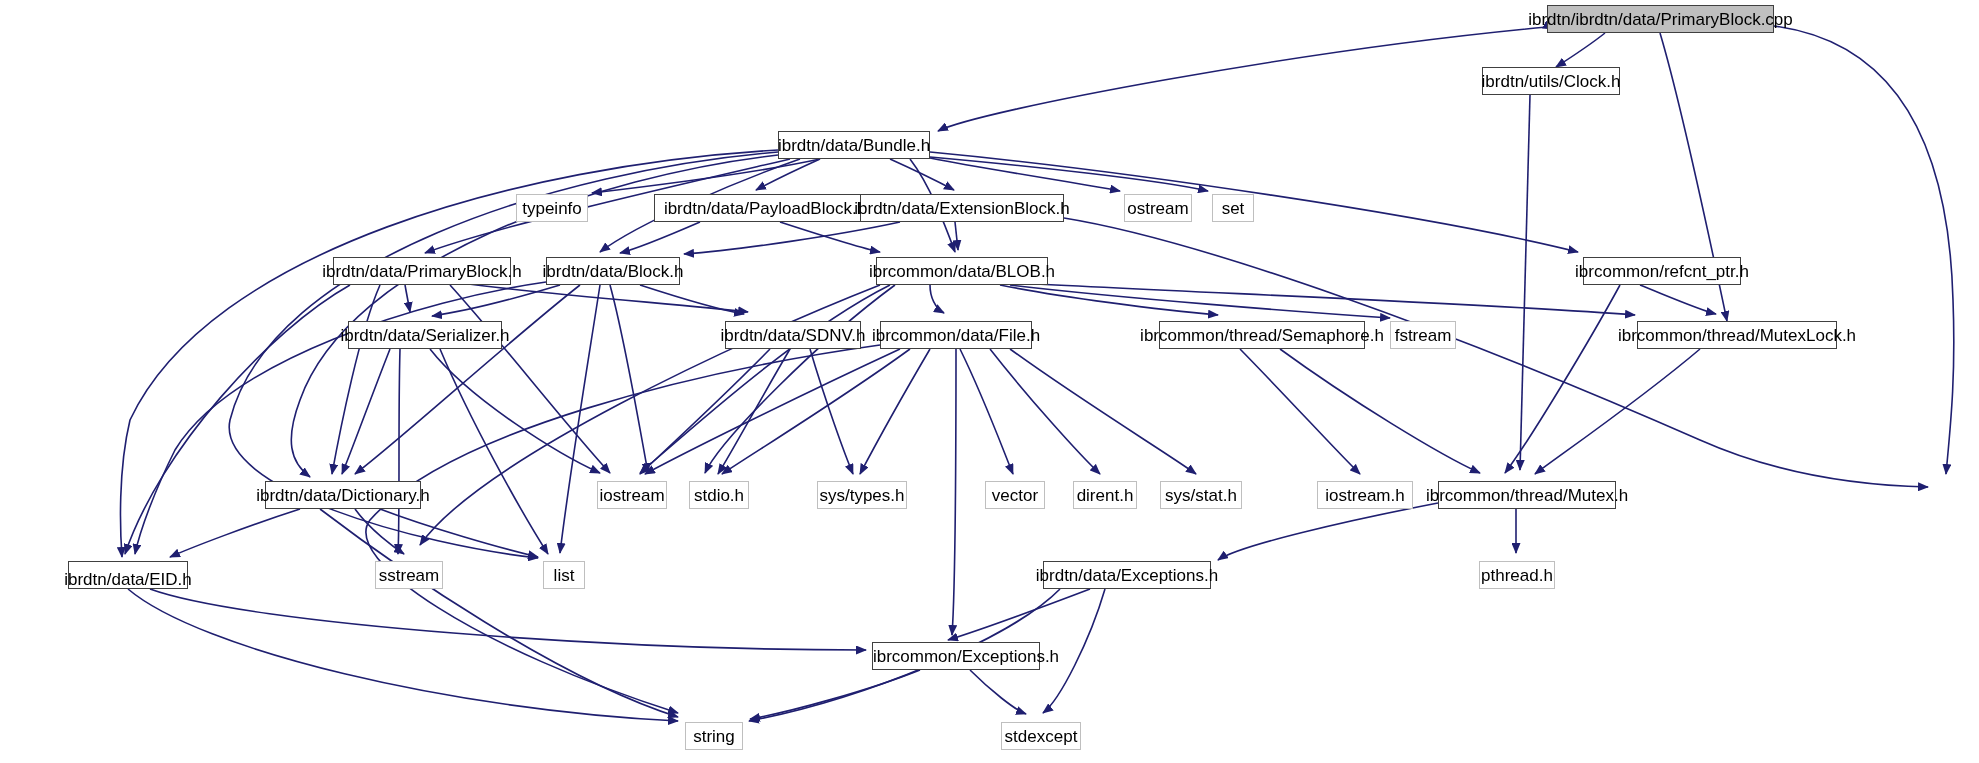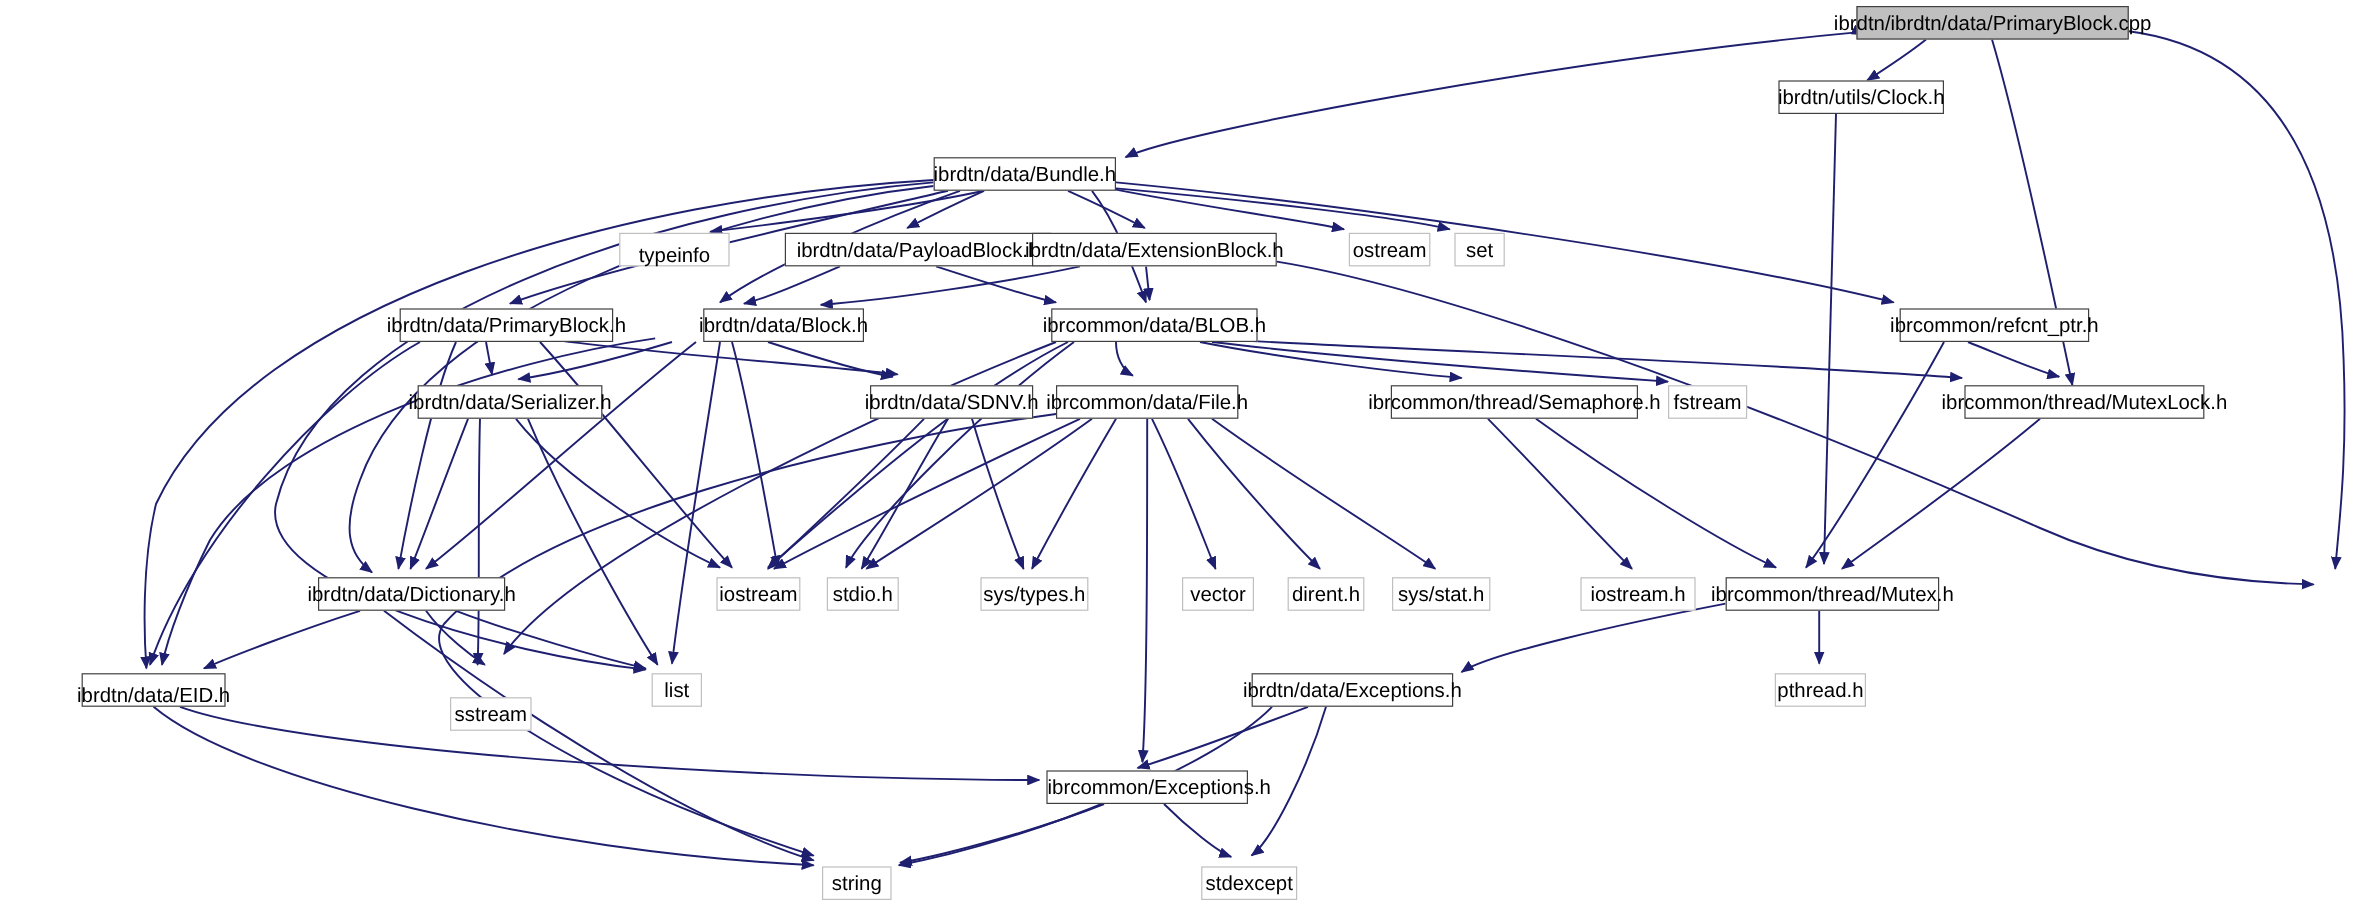--- a/index.html
+++ b/index.html
@@ -164,39 +164,39 @@
   <div id="nodes-layer">
       <div class="node-box root" style="left: 1547px; top: 5px; width: 227px; height: 28px;">
         <span class="node-label">ibrdtn/ibrdtn/data/PrimaryBlock.cpp</span>
       </div>
       <div class="node-box strong" style="left: 1482px; top: 67px; width: 138px; height: 28px;">
         <span class="node-label">ibrdtn/utils/Clock.h</span>
       </div>
       <div class="node-box strong" style="left: 778px; top: 131px; width: 152px; height: 28px;">
         <span class="node-label">ibrdtn/data/Bundle.h</span>
       </div>
-      <div class="node-box" style="left: 516px; top: 194px; width: 92px; height: 28px; align-items: flex-end;">
+      <div class="node-box" style="left: 516px; top: 194px; width: 72px; height: 28px;">
         <span class="node-label">typeinfo</span>
       </div>
       <div class="node-box strong" style="left: 654px; top: 194px; width: 222px; height: 28px;">
         <span class="node-label">ibrdtn/data/PayloadBlock.h</span>
       </div>
       <div class="node-box strong" style="left: 860px; top: 194px; width: 204px; height: 28px;">
         <span class="node-label">ibrdtn/data/ExtensionBlock.h</span>
       </div>
       <div class="node-box" style="left: 1124px; top: 194px; width: 68px; height: 28px;">
         <span class="node-label">ostream</span>
       </div>
       <div class="node-box" style="left: 1212px; top: 194px; width: 42px; height: 28px;">
         <span class="node-label">set</span>
       </div>
       <div class="node-box strong" style="left: 333px; top: 257px; width: 178px; height: 28px;">
         <span class="node-label">ibrdtn/data/PrimaryBlock.h</span>
       </div>
-      <div class="node-box strong" style="left: 546px; top: 257px; width: 134px; height: 28px; margin-left: 40px;">
+      <div class="node-box strong" style="left: 546px; top: 257px; width: 134px; height: 28px;">
         <span class="node-label">ibrdtn/data/Block.h</span>
       </div>
       <div class="node-box strong" style="left: 876px; top: 257px; width: 172px; height: 28px;">
         <span class="node-label">ibrcommon/data/BLOB.h</span>
       </div>
       <div class="node-box strong" style="left: 1583px; top: 257px; width: 158px; height: 28px;">
         <span class="node-label">ibrcommon/refcnt_ptr.h</span>
       </div>
       <div class="node-box strong" style="left: 348px; top: 321px; width: 154px; height: 28px;">
         <span class="node-label">ibrdtn/data/Serializer.h</span>
@@ -239,21 +239,21 @@
       </div>
       <div class="node-box" style="left: 1317px; top: 481px; width: 96px; height: 28px;">
         <span class="node-label">iostream.h</span>
       </div>
       <div class="node-box strong" style="left: 1438px; top: 481px; width: 178px; height: 28px;">
         <span class="node-label">ibrcommon/thread/Mutex.h</span>
       </div>
       <div class="node-box strong" style="left: 68px; top: 561px; width: 120px; height: 28px; align-items: flex-end;">
         <span class="node-label">ibrdtn/data/EID.h</span>
       </div>
-      <div class="node-box" style="left: 375px; top: 561px; width: 68px; height: 28px; margin-top: 20px;">
+      <div class="node-box" style="left: 375px; top: 561px; width: 68px; height: 28px;">
         <span class="node-label">sstream</span>
       </div>
       <div class="node-box" style="left: 543px; top: 561px; width: 42px; height: 28px;">
         <span class="node-label">list</span>
       </div>
       <div class="node-box strong" style="left: 1043px; top: 561px; width: 168px; height: 28px;">
         <span class="node-label">ibrdtn/data/Exceptions.h</span>
       </div>
       <div class="node-box" style="left: 1479px; top: 561px; width: 76px; height: 28px;">
         <span class="node-label">pthread.h</span>

